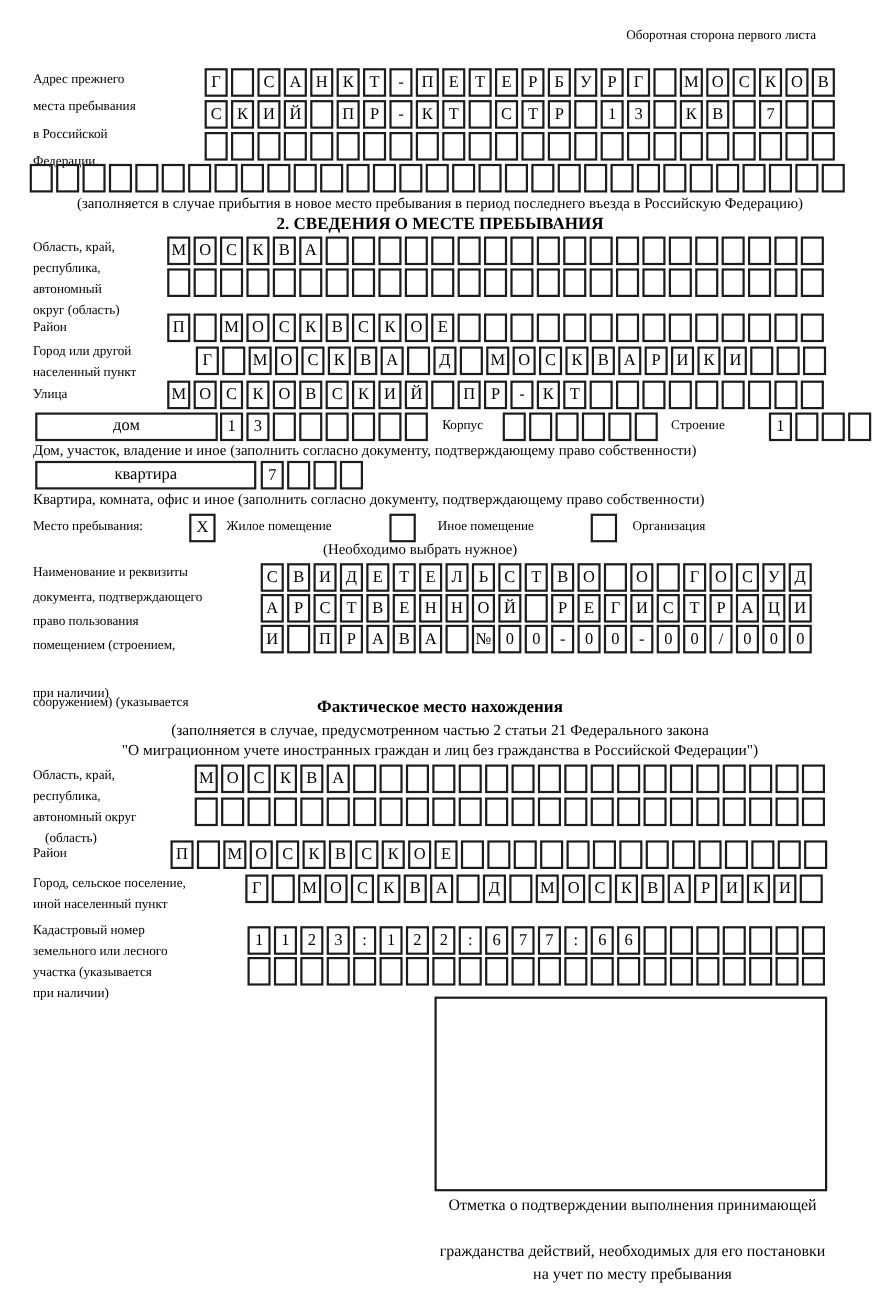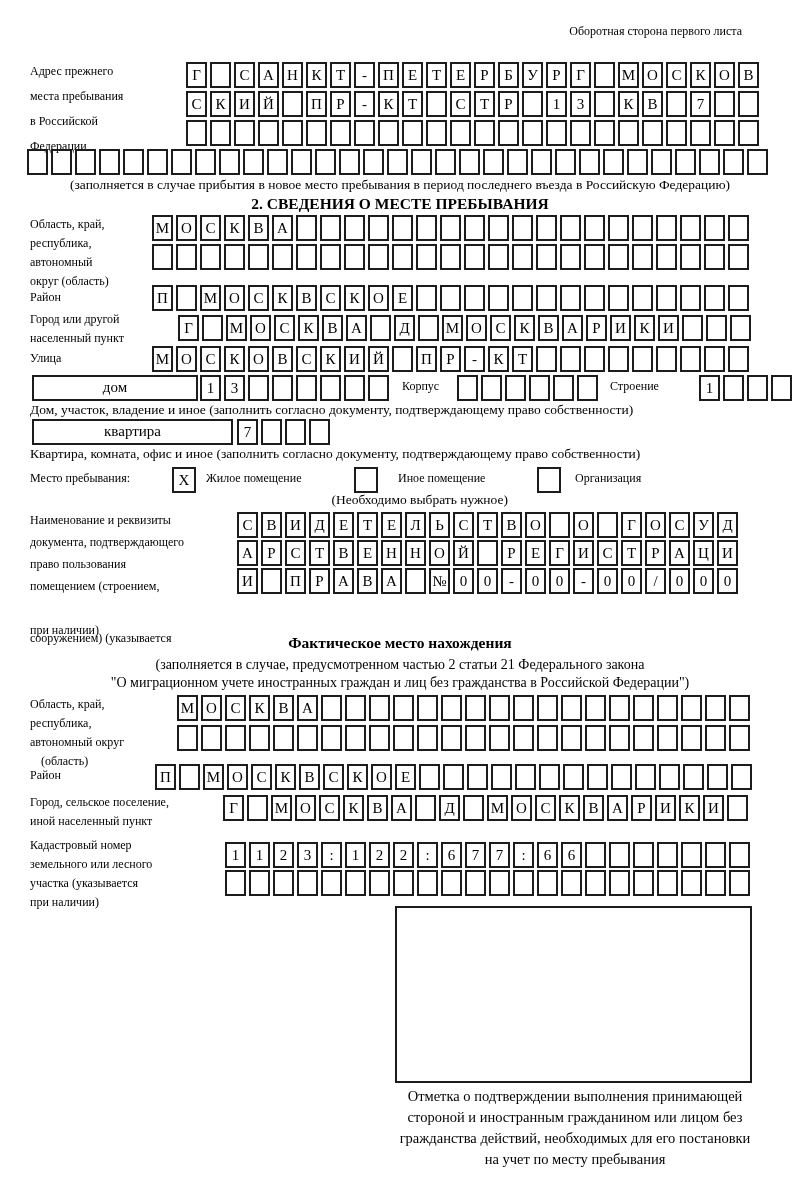--- a/index.html
+++ b/index.html
@@ -329,21 +329,21 @@
     </div>
   <div class="note" style="left:30px;top:446px;">Квартира, комната, офис и иное (заполнить согласно документу, подтверждающему право собственности)</div>
 
   <div class="lbl" style="left:30px;top:471px;">Место пребывания:</div>
   <div class="cb" style="left:172px;top:467px;">X</div>
   <div class="lbl" style="left:206px;top:471px;">Жилое помещение</div>
   <div class="cb" style="left:354px;top:467px;"></div>
   <div class="lbl" style="left:398px;top:471px;">Иное помещение</div>
   <div class="cb" style="left:537px;top:467px;"></div>
   <div class="lbl" style="left:575px;top:471px;">Организация</div>
-  <div class="note" style="left:208px;top:492px;width:300px;text-align:right;">(Необходимо выбрать нужное)</div>
+  <div class="note" style="left:232px;top:492px;width:300px;text-align:center;">(Необходимо выбрать нужное)</div>
 
   <div class="lbl" style="left:30px;top:513px;">Наименование и реквизиты</div>
   <div class="lbl" style="left:30px;top:535px;">документа, подтверждающего</div>
   <div class="lbl" style="left:30px;top:557px;">право пользования</div>
   <div class="lbl" style="left:30px;top:579px;">помещением (строением,</div>
   <div class="lbl" style="left:30px;top:631px;text-align:right;">сооружением) (указывается</div>
   <div class="lbl" style="left:30px;top:623px;">при наличии)</div>
   <div class="cellrow" style="left:237px;top:512px;">
       <span class="cell">С</span>
       <span class="cell">В</span>
@@ -579,17 +579,16 @@
       <span class="cell"></span>
       <span class="cell"></span>
       <span class="cell"></span>
       <span class="cell"></span>
       <span class="cell"></span>
       <span class="cell"></span>
     </div>
 
   <div class="stamp"></div>
   <div class="cap" style="top:1088px;">Отметка о подтверждении выполнения принимающей</div>
-  <div class="cap" style="top:1109px;">стороной и иностранным гражданином или лицом без</div>
   <div class="cap" style="top:1130px;">гражданства действий, необходимых для его постановки</div>
   <div class="cap" style="top:1151px;">на учет по месту пребывания</div>
 
 </div>
 
 </body></html>

